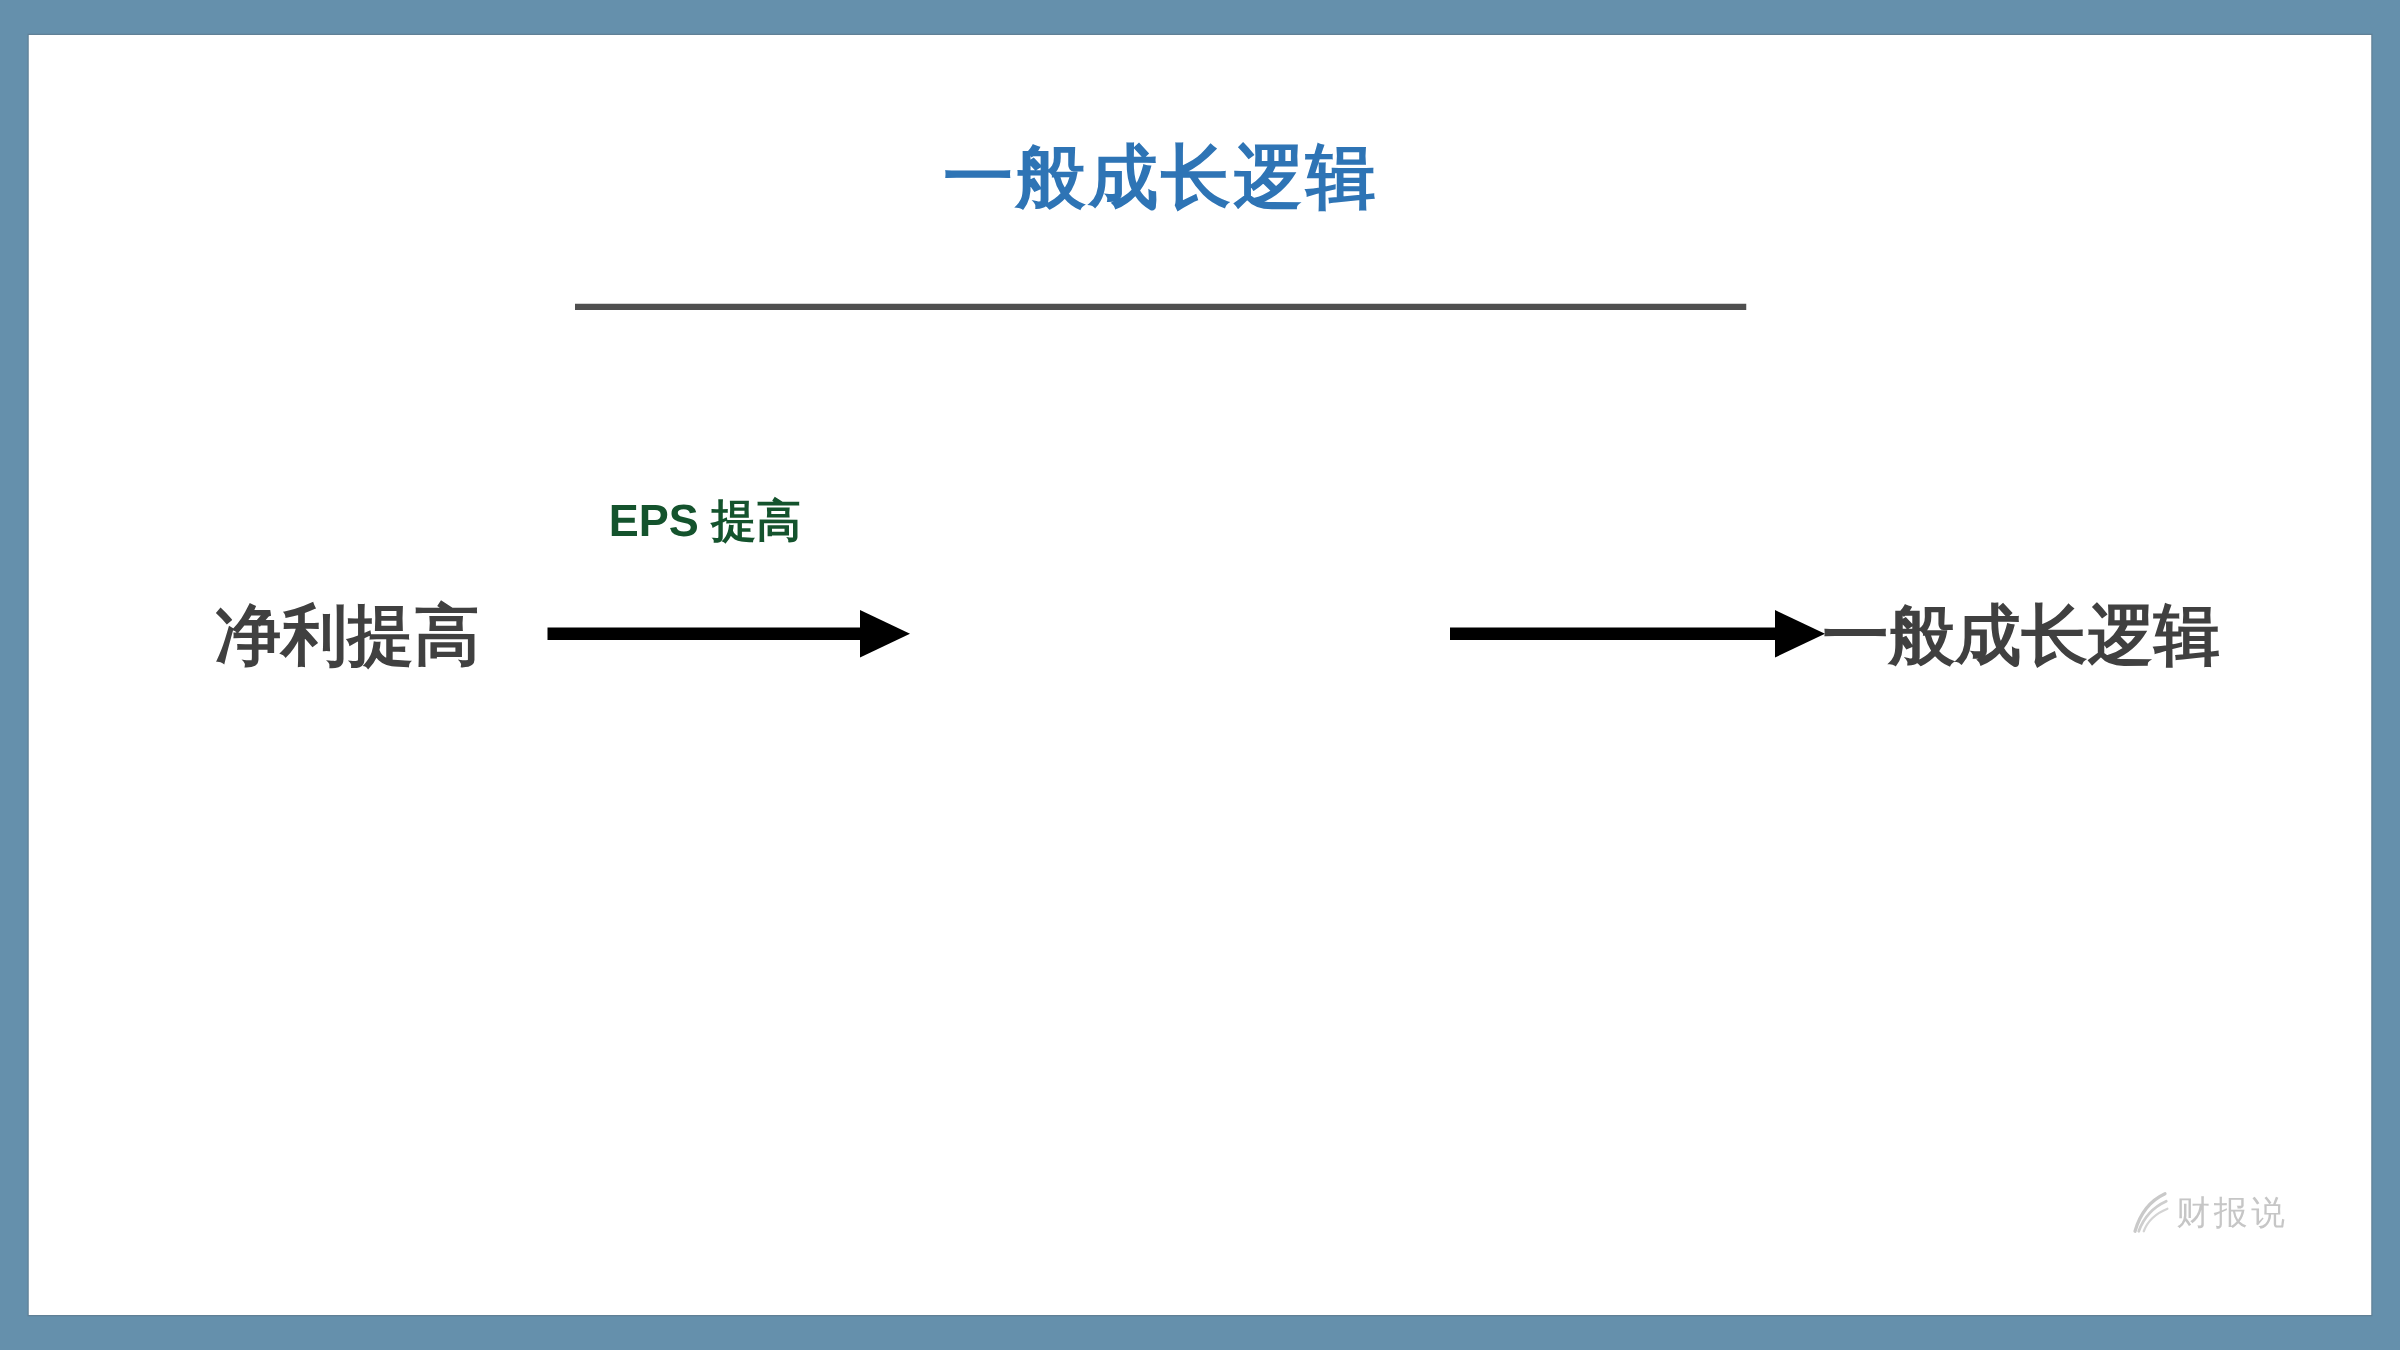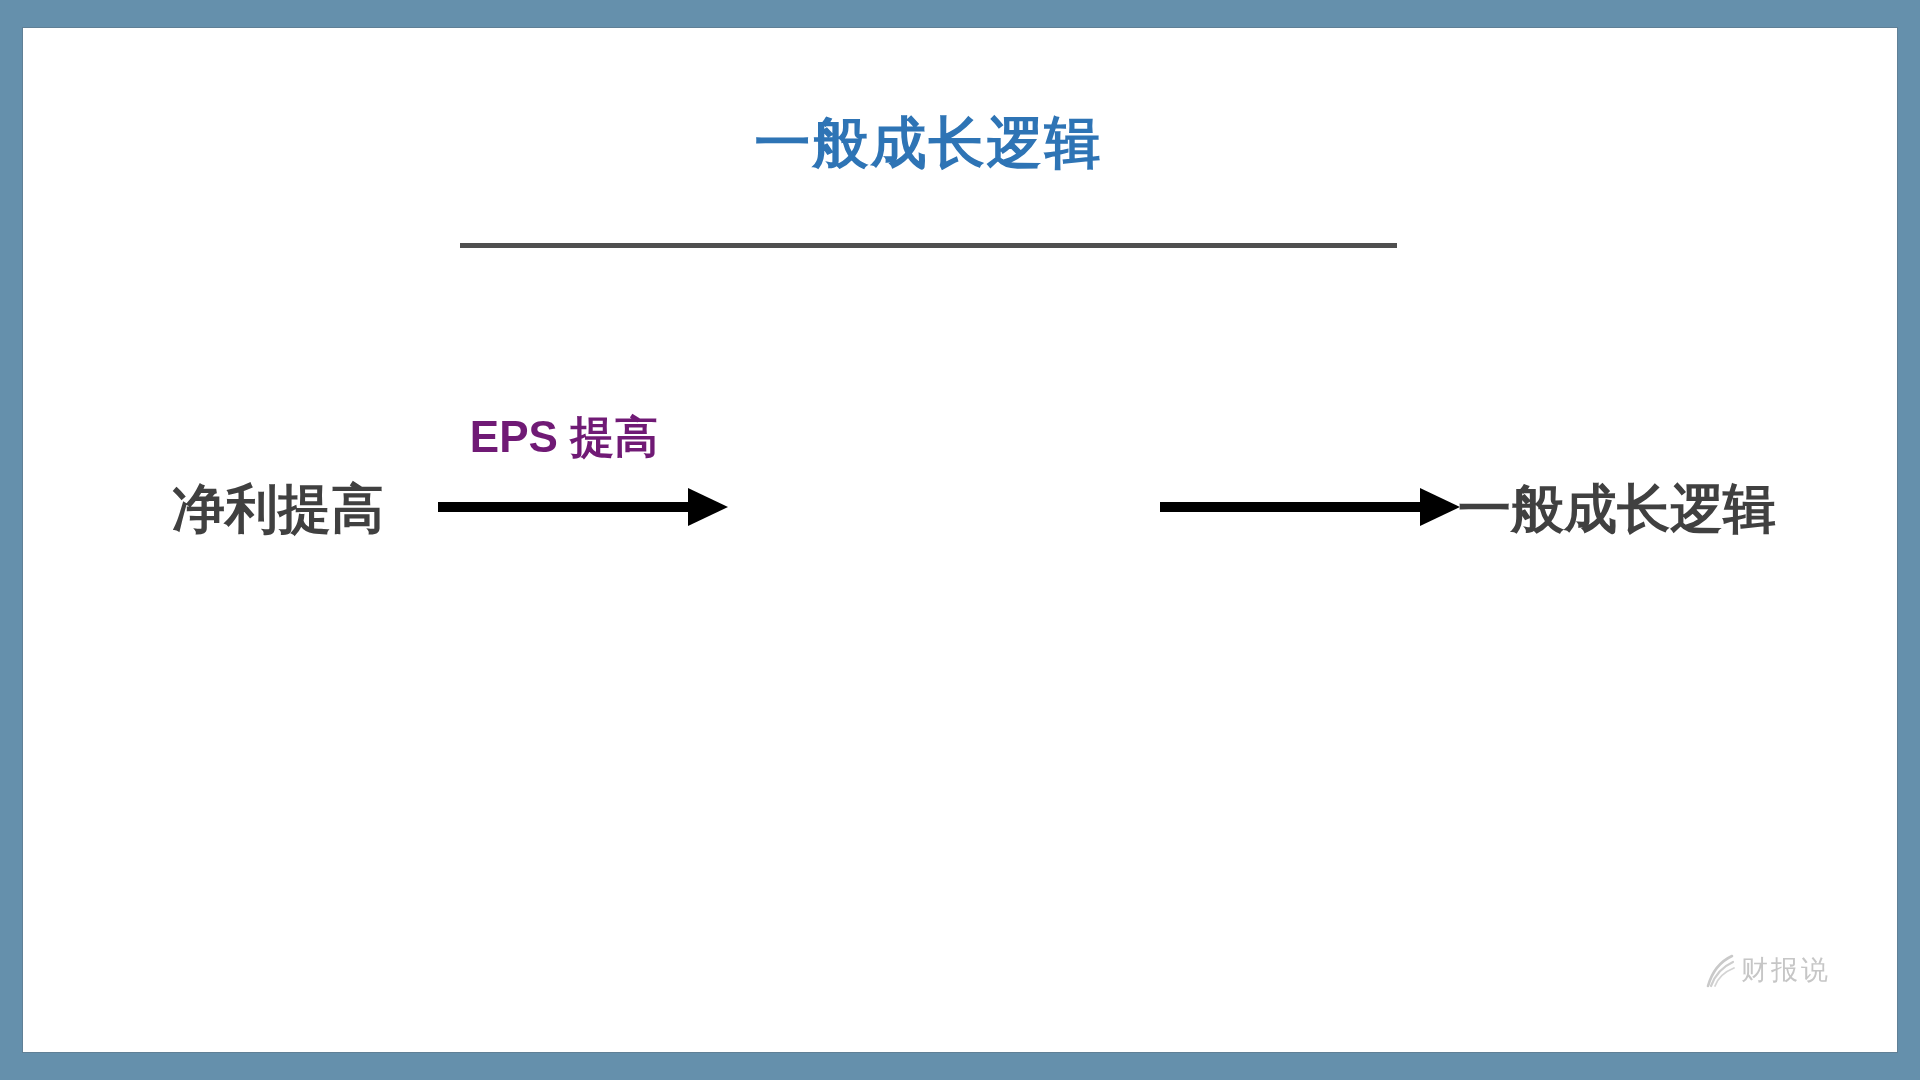--- a/index.html
+++ b/index.html
@@ -55,26 +55,26 @@
     font-weight: 700;
     line-height: 64px;
     color: #404040;
     white-space: nowrap;
   }
   .node-1 { left: 149px; }
   .node-2 { left: 786px; }
   .node-3 { left: 1435px; }
   .arrow-label {
     position: absolute;
-    top: 380px;
+    top: 360px;
     transform: translateX(-50%);
-    font-size: 44px;
+    font-size: 36px;
     font-weight: 700;
     line-height: 58px;
-    color: #701a75;
+    color: #14532d;
     white-space: nowrap;
   }
   .arrow-label-1 { left: 541px; }
   .arrow-label-2 { left: 1272px; }
   .arrow {
     position: absolute;
     top: 460px;
     height: 38px;
   }
   .arrow-1 { left: 415px; width: 290px; }
@@ -98,21 +98,21 @@
     border-top: 19px solid transparent;
     border-bottom: 19px solid transparent;
     border-left: 40px solid #000000;
   }
   
   .watermark {
     position: absolute;
     right: 66px;
     bottom: 64px;
     display: flex;
-    align-items: flex-end;
+    align-items: center;
     gap: 6px;
   }
   .watermark .swoosh { display: block; }
   .watermark-text {
     font-size: 27px;
     font-weight: 400;
     color: #c6c6c6;
     letter-spacing: 3px;
     white-space: nowrap;
   }

